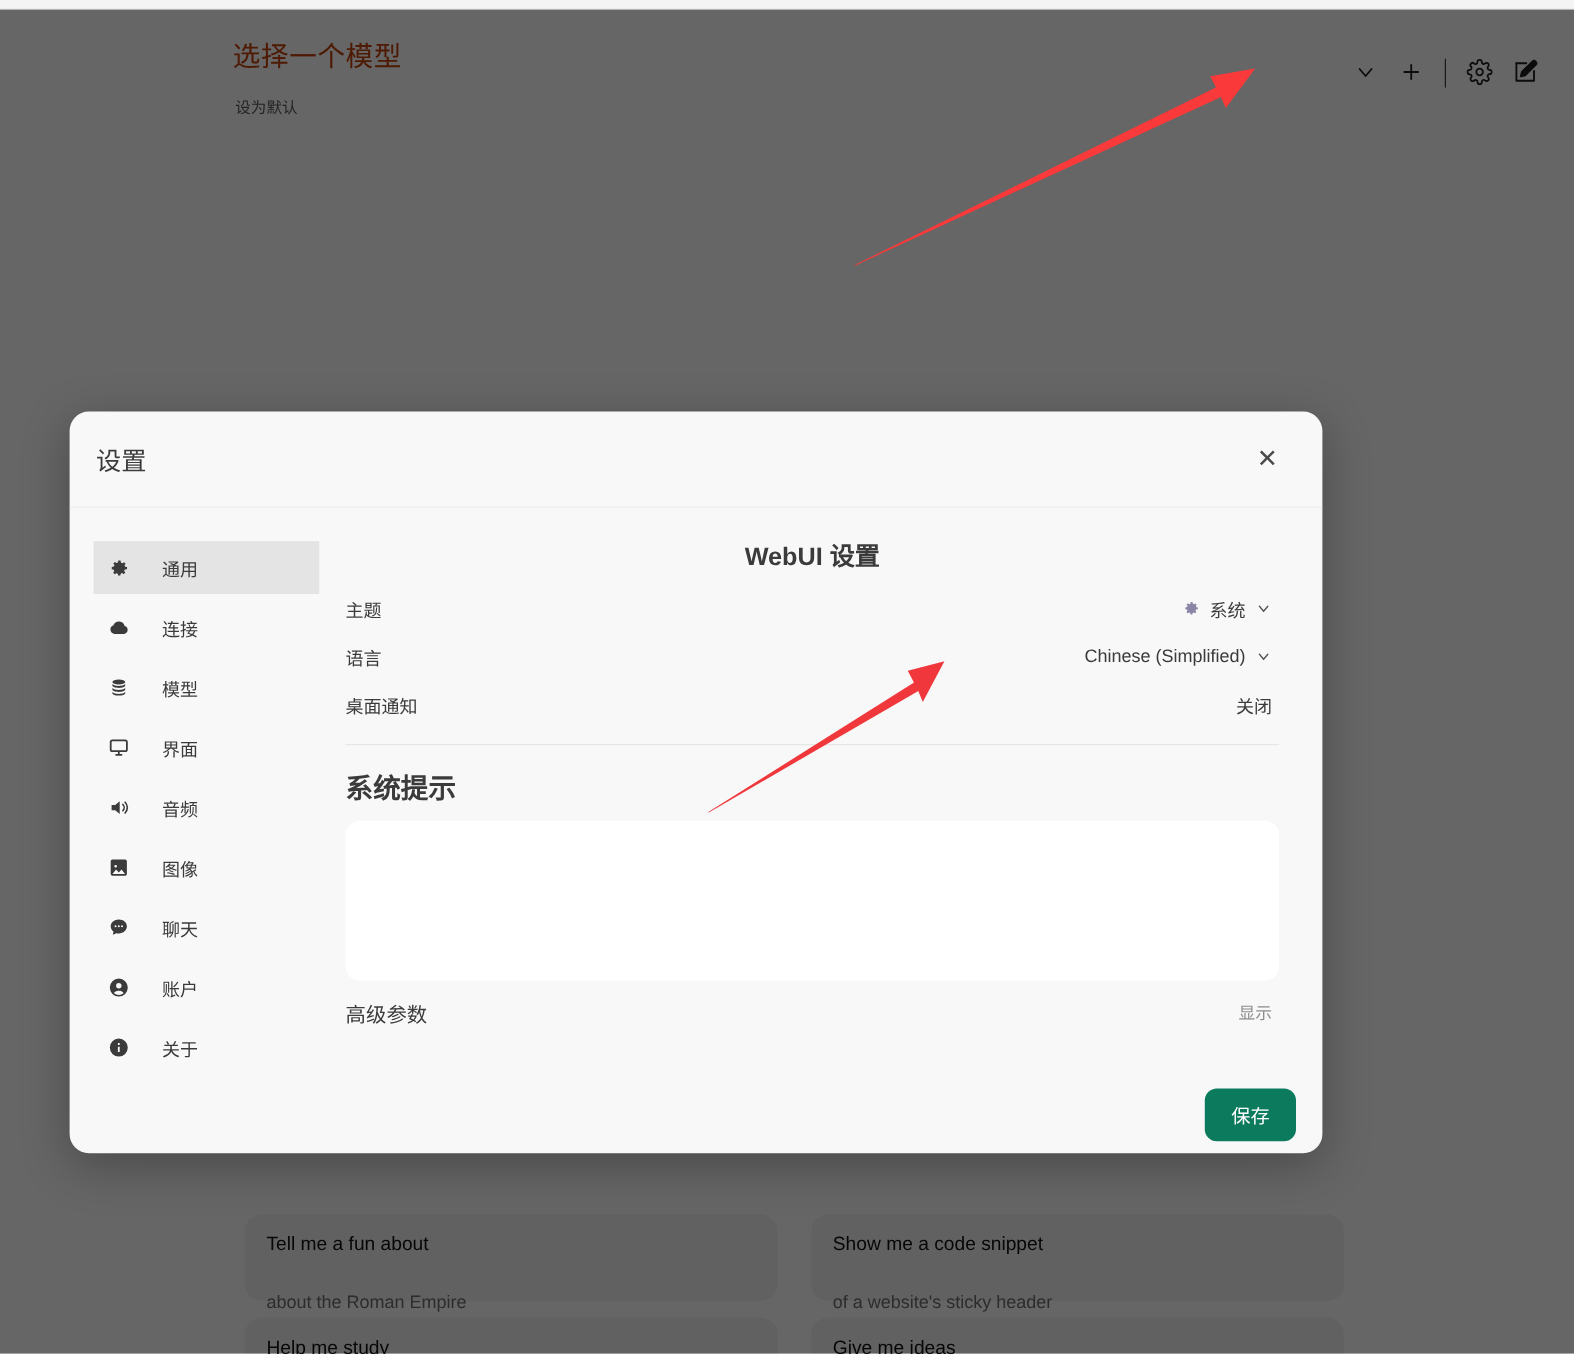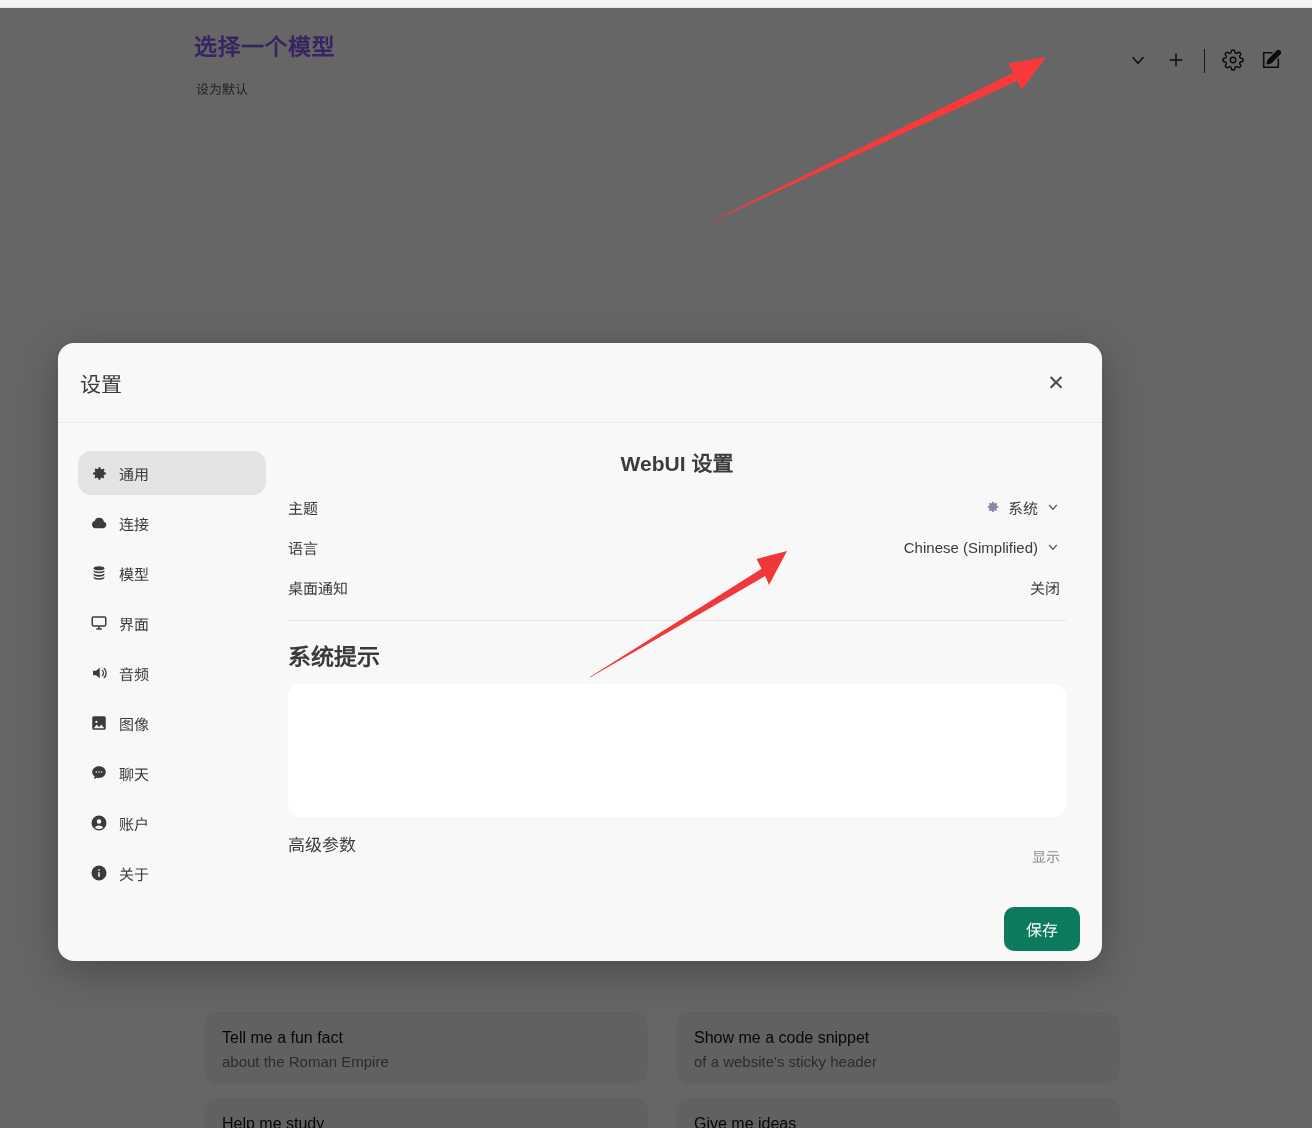--- a/index.html
+++ b/index.html
@@ -23,22 +23,22 @@
     border-bottom: 1px solid #e6e6e6;
   }
 
   .page-header {
     position: absolute;
     top: 20px; left: 0; width: 1312px; height: 60px;
   }
   .model-title {
     position: absolute;
     left: 194px; top: 8px;
-    font-size: 23px; font-weight: bold;
-    color: #8b5cf6;
+    font-size: 23px; font-weight: normal;
+    color: #c2410c;
     letter-spacing: .5px;
   }
   .model-sub {
     position: absolute;
     left: 196px; top: 59px;
     font-size: 13px;
     color: #5a5a5a;
   }
 
   .header-actions {
@@ -71,21 +71,21 @@
     height: 72px;
     border-radius: 14px;
     background: #f3f3f3;
     padding: 14px 18px 0 18px;
     cursor: pointer;
   }
   .sugg-title {
     font-size: 16px; color: #111; line-height: 1.5;
   }
   .sugg-sub {
-    font-size: 15px; color: #6e6e6e; line-height: 1.6;
+    font-size: 15px; color: #6e6e6e; line-height: 1.6; margin-top: 24px;
   }
 
   
   #scrim {
     position: absolute;
     top: 8px; left: 0; width: 1312px; height: 1120px;
     background: rgba(0,0,0,0.6);
     z-index: 5;
   }
 
@@ -125,23 +125,23 @@
   }
 
   
   .settings-nav {
     width: 222px; flex: 0 0 222px;
     padding: 16px 14px 0 20px;
   }
   .nav-item {
     height: 44px;
     display: flex; align-items: center;
-    gap: 11px;
+    gap: 27px;
     padding: 0 12px;
-    border-radius: 13px;
+    border-radius: 0;
     cursor: pointer;
     margin-bottom: 6px;
   }
   .nav-item.active { background: #e4e4e4; }
   .nav-icon {
     width: 18px; height: 18px;
     display: flex; align-items: center; justify-content: center;
     color: #3b3b3b; flex: 0 0 18px;
   }
   .nav-label {
@@ -207,21 +207,20 @@
     height: 42px;
     display: flex; align-items: flex-start;
     margin-top: 10px;
   }
   .adv-label { font-size: 17px; color: #3b3b3b; }
   .adv-toggle {
     margin-left: auto;
     font-size: 14px; color: #8d8d8d;
     background: transparent; border: 0; cursor: pointer;
     font-family: inherit;
-    margin-top: 14px;
   }
 
   .modal-foot {
     flex: 0 0 auto;
     padding: 6px 22px 26px 0;
     display: flex; justify-content: flex-end;
   }
   .save-btn {
     background: #0c7a5c;
     color: #ffffff;
@@ -283,21 +282,21 @@
             <path d="M18.5 2.5a2.12 2.12 0 0 1 3 3L12 15l-4 1 1-4z" fill="currentColor" stroke="none"></path>
             <path d="M18.5 2.5a2.12 2.12 0 0 1 3 3L12 15l-4 1 1-4z"></path>
           </svg>
         </span>
       </button>
     </div>
   </div>
 
   <div class="suggestions">
     <div class="sugg-card">
-      <div class="sugg-title">Tell me a fun fact</div>
+      <div class="sugg-title">Tell me a fun about</div>
       <div class="sugg-sub">about the Roman Empire</div>
     </div>
     <div class="sugg-card">
       <div class="sugg-title">Show me a code snippet</div>
       <div class="sugg-sub">of a website's sticky header</div>
     </div>
     <div class="sugg-card">
       <div class="sugg-title">Help me study</div>
       <div class="sugg-sub"></div>
     </div>

